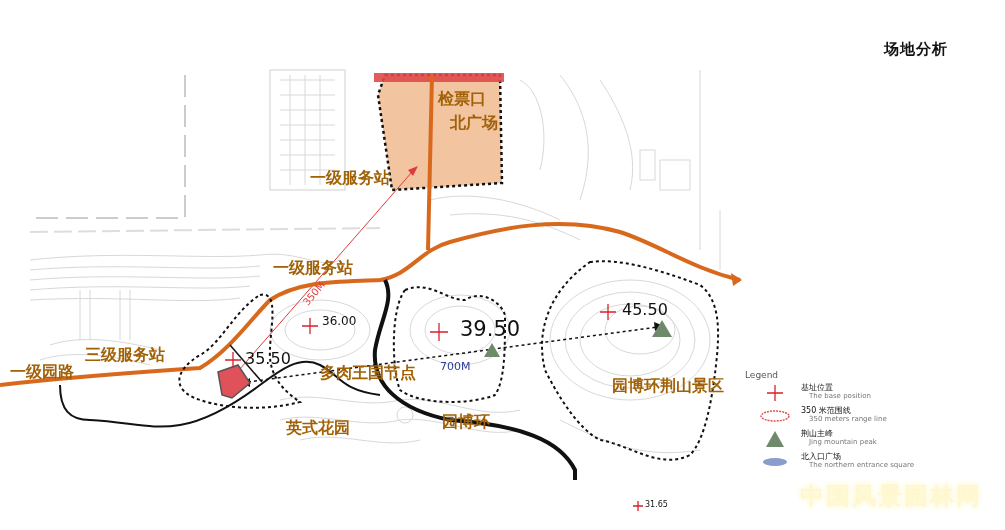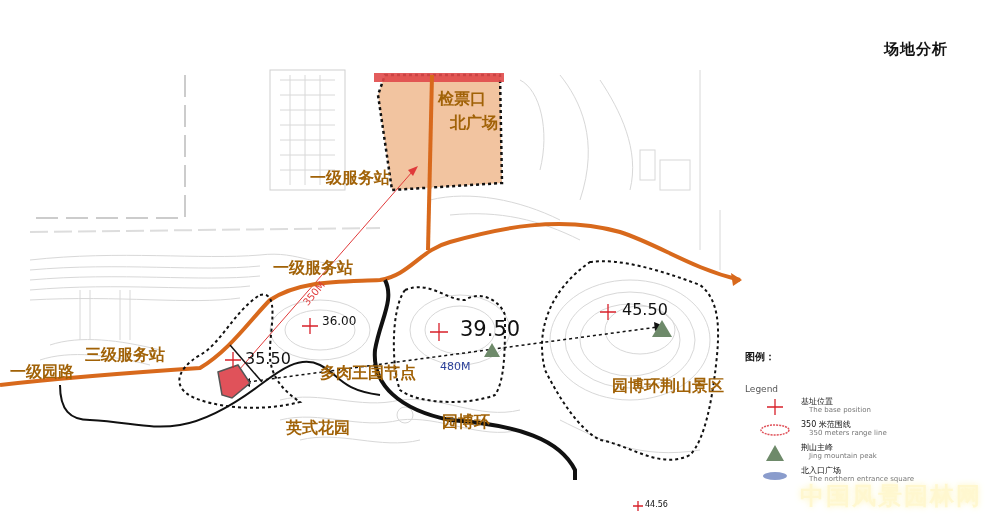--- a/index.html
+++ b/index.html
@@ -98,30 +98,29 @@
 <div class="lbl" style="left:310px;top:136px;margin-top:32px;">一级服务站</div>
 <div class="lbl" style="left:273px;top:258px;">一级服务站</div>
 <div class="lbl" style="left:85px;top:345px;">三级服务站</div>
 <div class="lbl" style="left:10px;top:362px;">一级园路</div>
 <div class="lbl" style="left:320px;top:363px;">多肉王国节点</div>
 <div class="lbl" style="left:286px;top:418px;">英式花园</div>
 <div class="lbl" style="left:442px;top:412px;">园博环</div>
 <div class="lbl" style="left:612px;top:376px;">园博环荆山景区</div>
 
 <div class="elev" style="left:300px;top:288px;font-size:10px;color:#e03a3a;transform:rotate(-50deg);">350M</div>
-<div class="elev" style="left:440px;top:360px;font-size:11px;color:#2a3f99;">480M</div>
+<div class="elev" style="left:440px;top:360px;font-size:11px;color:#2a3f99;">700M</div>
 
 <div class="elev" style="left:245px;top:349px;font-size:16px;">35.50</div>
 <div class="elev" style="left:322px;top:314px;font-size:12px;">36.00</div>
 <div class="elev" style="left:460px;top:317px;font-size:21px;">39.50</div>
 <div class="elev" style="left:622px;top:300px;font-size:16px;">45.50</div>
-<div class="elev" style="left:645px;top:500px;font-size:8px;">44.56</div>
+<div class="elev" style="left:645px;top:500px;font-size:8px;">31.65</div>
 
 <div class="legend">
-  <div class="lt">图例：</div>
   <div class="lsub">Legend</div>
 
   <div class="litem">
     <svg class="sym" viewBox="0 0 36 18">
         <path d="M10,9 h16 M18,1 v16" stroke="#d8202a" stroke-width="1.3"></path>
       </svg>
     <span class="zh">基址位置</span>
     <span class="en">The base position</span>
   </div>
   <div class="litem">

